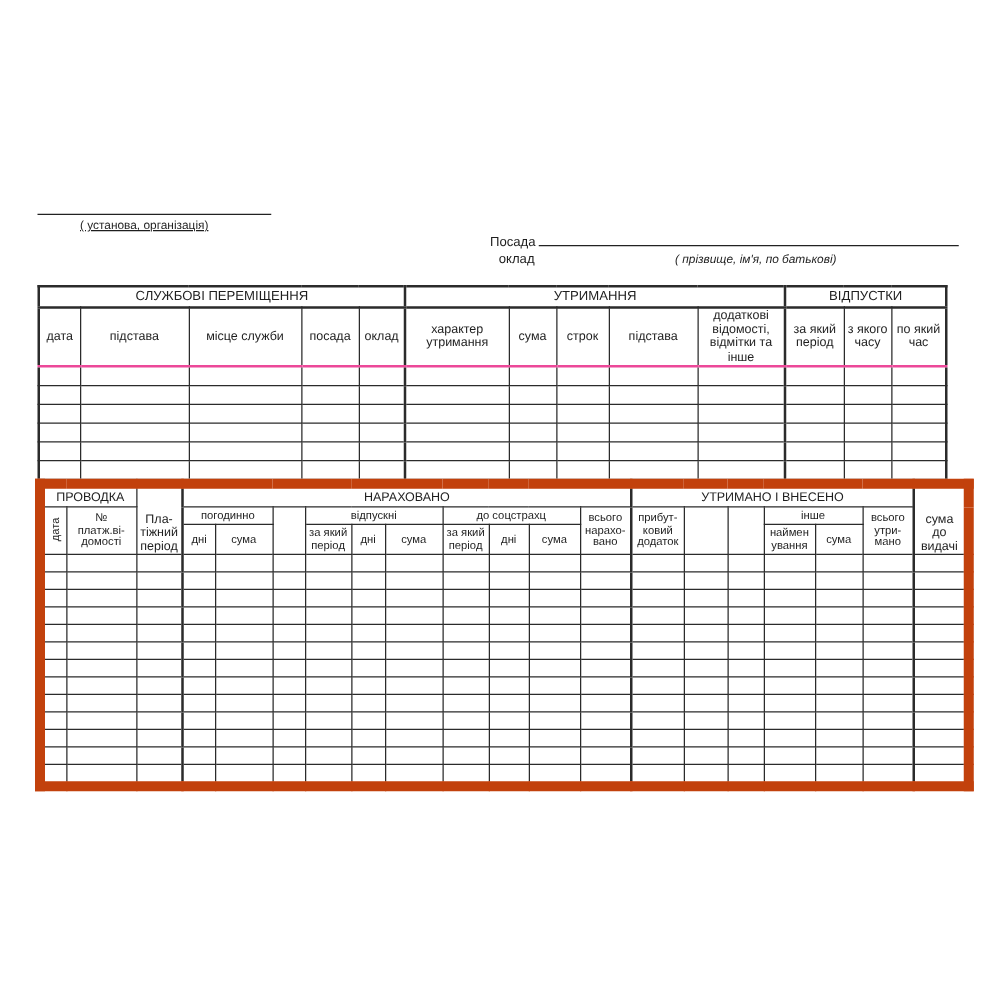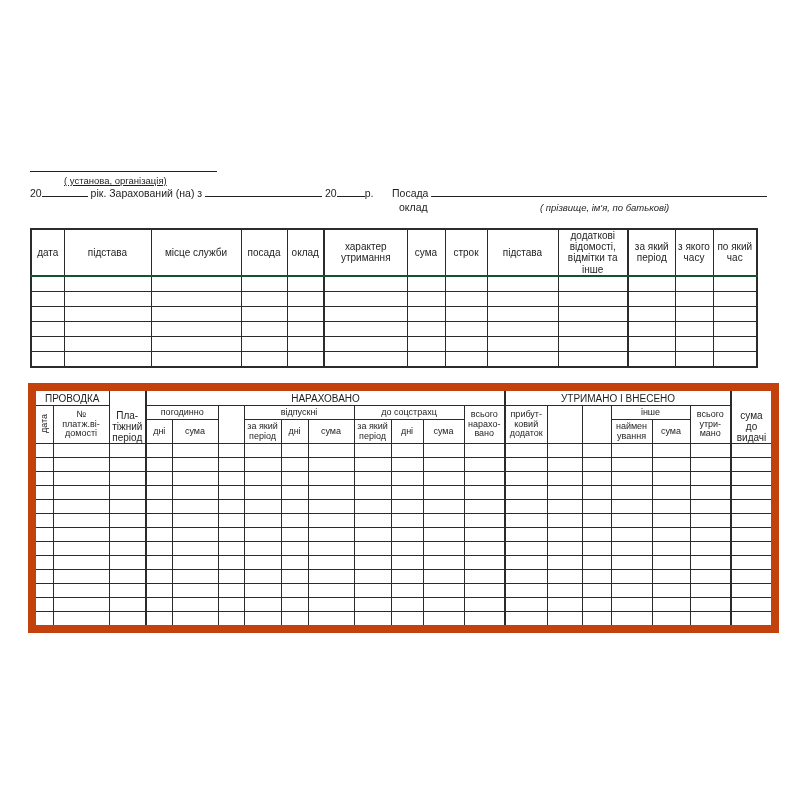--- a/index.html
+++ b/index.html
@@ -23,21 +23,21 @@
   .ul { display:inline-block; border-bottom:1.5px solid #222; height:10px; vertical-align:baseline; }
 
   table { border-collapse:collapse; table-layout:fixed; background:#fff; }
   th,td { border:1px solid #2b2b2b; padding:0 2px; font-weight:normal; overflow:hidden; }
   .t1 { position:absolute; top:228px; left:30px; width:726px; border:2px solid #2b2b2b; }
   .t2 { position:absolute; top:383px; left:28px; width:743px; border:8px solid #c2410c; }
   .t1 th { font-size:10px; line-height:1.12; text-align:center; vertical-align:middle; }
   .t2 th { font-size:9px;  line-height:1.1;  text-align:center; vertical-align:middle; }
   .t1 tr.grp th { height:15px; font-size:10.5px; border-bottom:2px solid #2b2b2b; }
   .t2 tr.grp th { height:14px; font-size:10px; }
-  .t1 tr.cols th { height:33px; border-bottom:2px solid #14532d; }
+  .t1 tr.cols th { height:33px; border-bottom:2px solid #ec4899; }
   .t2 tr.sub th  { height:13px; }
   .t2 tr.sub2 th { height:23px; }
   .t1 td { height:14px; }
   .t2 td { height:13px; }
   .pre { white-space:pre-line; }
   .top { vertical-align:top; padding-top:19px; }
   .gb  { border-left:2px solid #2b2b2b; }
   .vcell { padding:0; }
   .vert {
     writing-mode:vertical-rl; transform:rotate(180deg);
@@ -46,21 +46,20 @@
 </style>
 </head>
 <body>
 
 <div class="page">
 
 
   <div class="org-line"></div>
   <div class="org-caption">( установа, організація)</div>
 
-  <div class="year-line"><span>20</span><span class="ul" style="width:46px"></span> <span>рік. Зарахований (на) з</span> <span class="ul" style="width:117px"></span> <span>20</span><span class="ul" style="width:28px"></span><span>р.</span></div>
 
   <div class="posada-line"><span>Посада</span> <span class="ul" style="width:336px"></span></div>
 
   <div class="oklad-label">оклад</div>
   <div class="name-caption">( прізвище, ім'я, по батькові)</div>
 
   <table class="t1">
     <colgroup>
       <col style="width:33px">
         <col style="width:87px">
@@ -70,20 +69,25 @@
       <col style="width:83px">
         <col style="width:38px">
         <col style="width:42px">
         <col style="width:71px">
         <col style="width:70px">
       <col style="width:47px">
         <col style="width:38px">
         <col style="width:44px">
     </colgroup>
     <thead>
+      <tr class="grp">
+        <th colspan="5">СЛУЖБОВІ ПЕРЕМІЩЕННЯ</th>
+        <th colspan="5" class="gb">УТРИМАННЯ</th>
+        <th colspan="3" class="gb">ВІДПУСТКИ</th>
+      </tr>
       <tr class="cols">
         <th class="pre">дата</th>
         <th class="pre">підстава</th>
         <th class="pre">місце служби</th>
         <th class="pre">посада</th>
         <th class="pre">оклад</th>
         <th class="pre gb">характер
 утримання</th>
         <th class="pre">сума</th>
         <th class="pre">строк</th>

